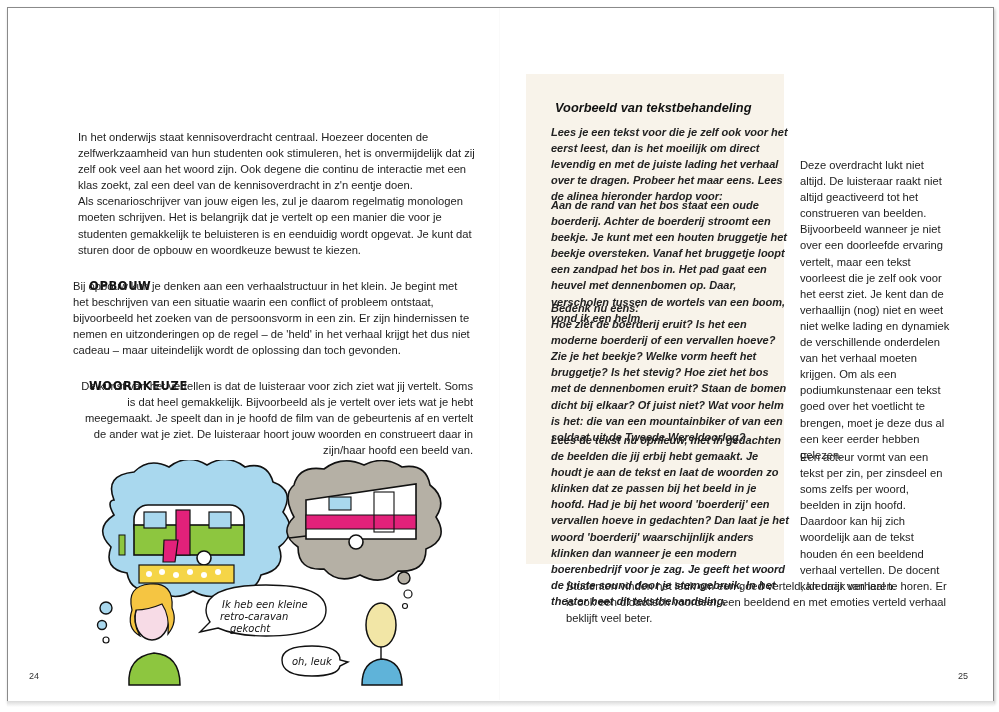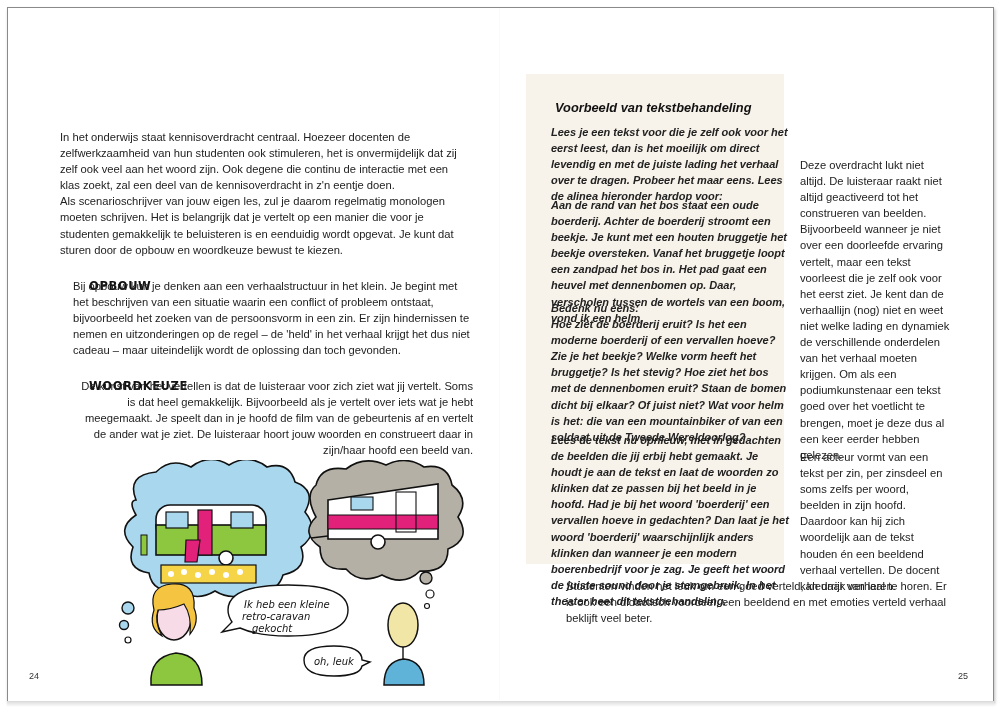--- a/index.html
+++ b/index.html
@@ -12,30 +12,30 @@
   .gutter { position:absolute; left:499px; top:8px; width:1px; height:692px;
             background:linear-gradient(90deg, rgba(0,0,0,0.04), rgba(0,0,0,0)); }
 
   .title { position:absolute; left:73px; top:64px; width:360px; margin:0; }
   .title-line { display:inline-block; font-family:"DejaVu Sans", sans-serif; font-weight:bold;
             font-size:23px; letter-spacing:0.3px; line-height:26px; color:#111;
             border-bottom:2.5px solid #a4c639; padding-bottom:1px; margin-bottom:4px; }
 
   .body-text { position:absolute; font-size:11.2px; line-height:16.1px; color:#222; margin:0; }
   .body-text p { margin:0; }
-  .intro { left:60px; top:129px; width:400px; }
+  .intro { left:78px; top:129px; width:400px; }
 
   .sub-h { position:absolute; left:73px; font-family:"DejaVu Sans", sans-serif; font-weight:bold;
            font-size:11.5px; letter-spacing:0.6px; color:#111; margin:16px; }
   .opbouw-h { top:263px; }
   .opbouw-t { left:73px; top:278px; width:400px; }
   .woord-h { top:363px; }
   .woord-t { left:73px; top:378px; width:400px;text-align:right; }
 
-  .illustration { position:absolute; left:106px; top:460px; width:380px; height:230px; }
+  .illustration { position:absolute; left:84px; top:460px; width:380px; height:230px; }
 
   .example-box { position:absolute; left:526px; top:74px; width:258px; height:490px; background:#f8f3ea; }
   .ex-title { position:absolute; left:539px; top:84px; width:240px; margin:16px; font-style:italic; font-weight:bold;
               font-size:12.8px; color:#111; font-family:"Liberation Sans", sans-serif; }
   .ex-text { position:absolute; left:539px; width:240px; font-style:italic; font-size:11px;
              line-height:16.1px; color:#222; margin:12px;font-weight:bold; }
   .ex-p1 { top:112px; }
   .ex-p2 { top:185px; }
   .ex-p3 { top:288px; }
   .ex-p4 { top:420px; }

